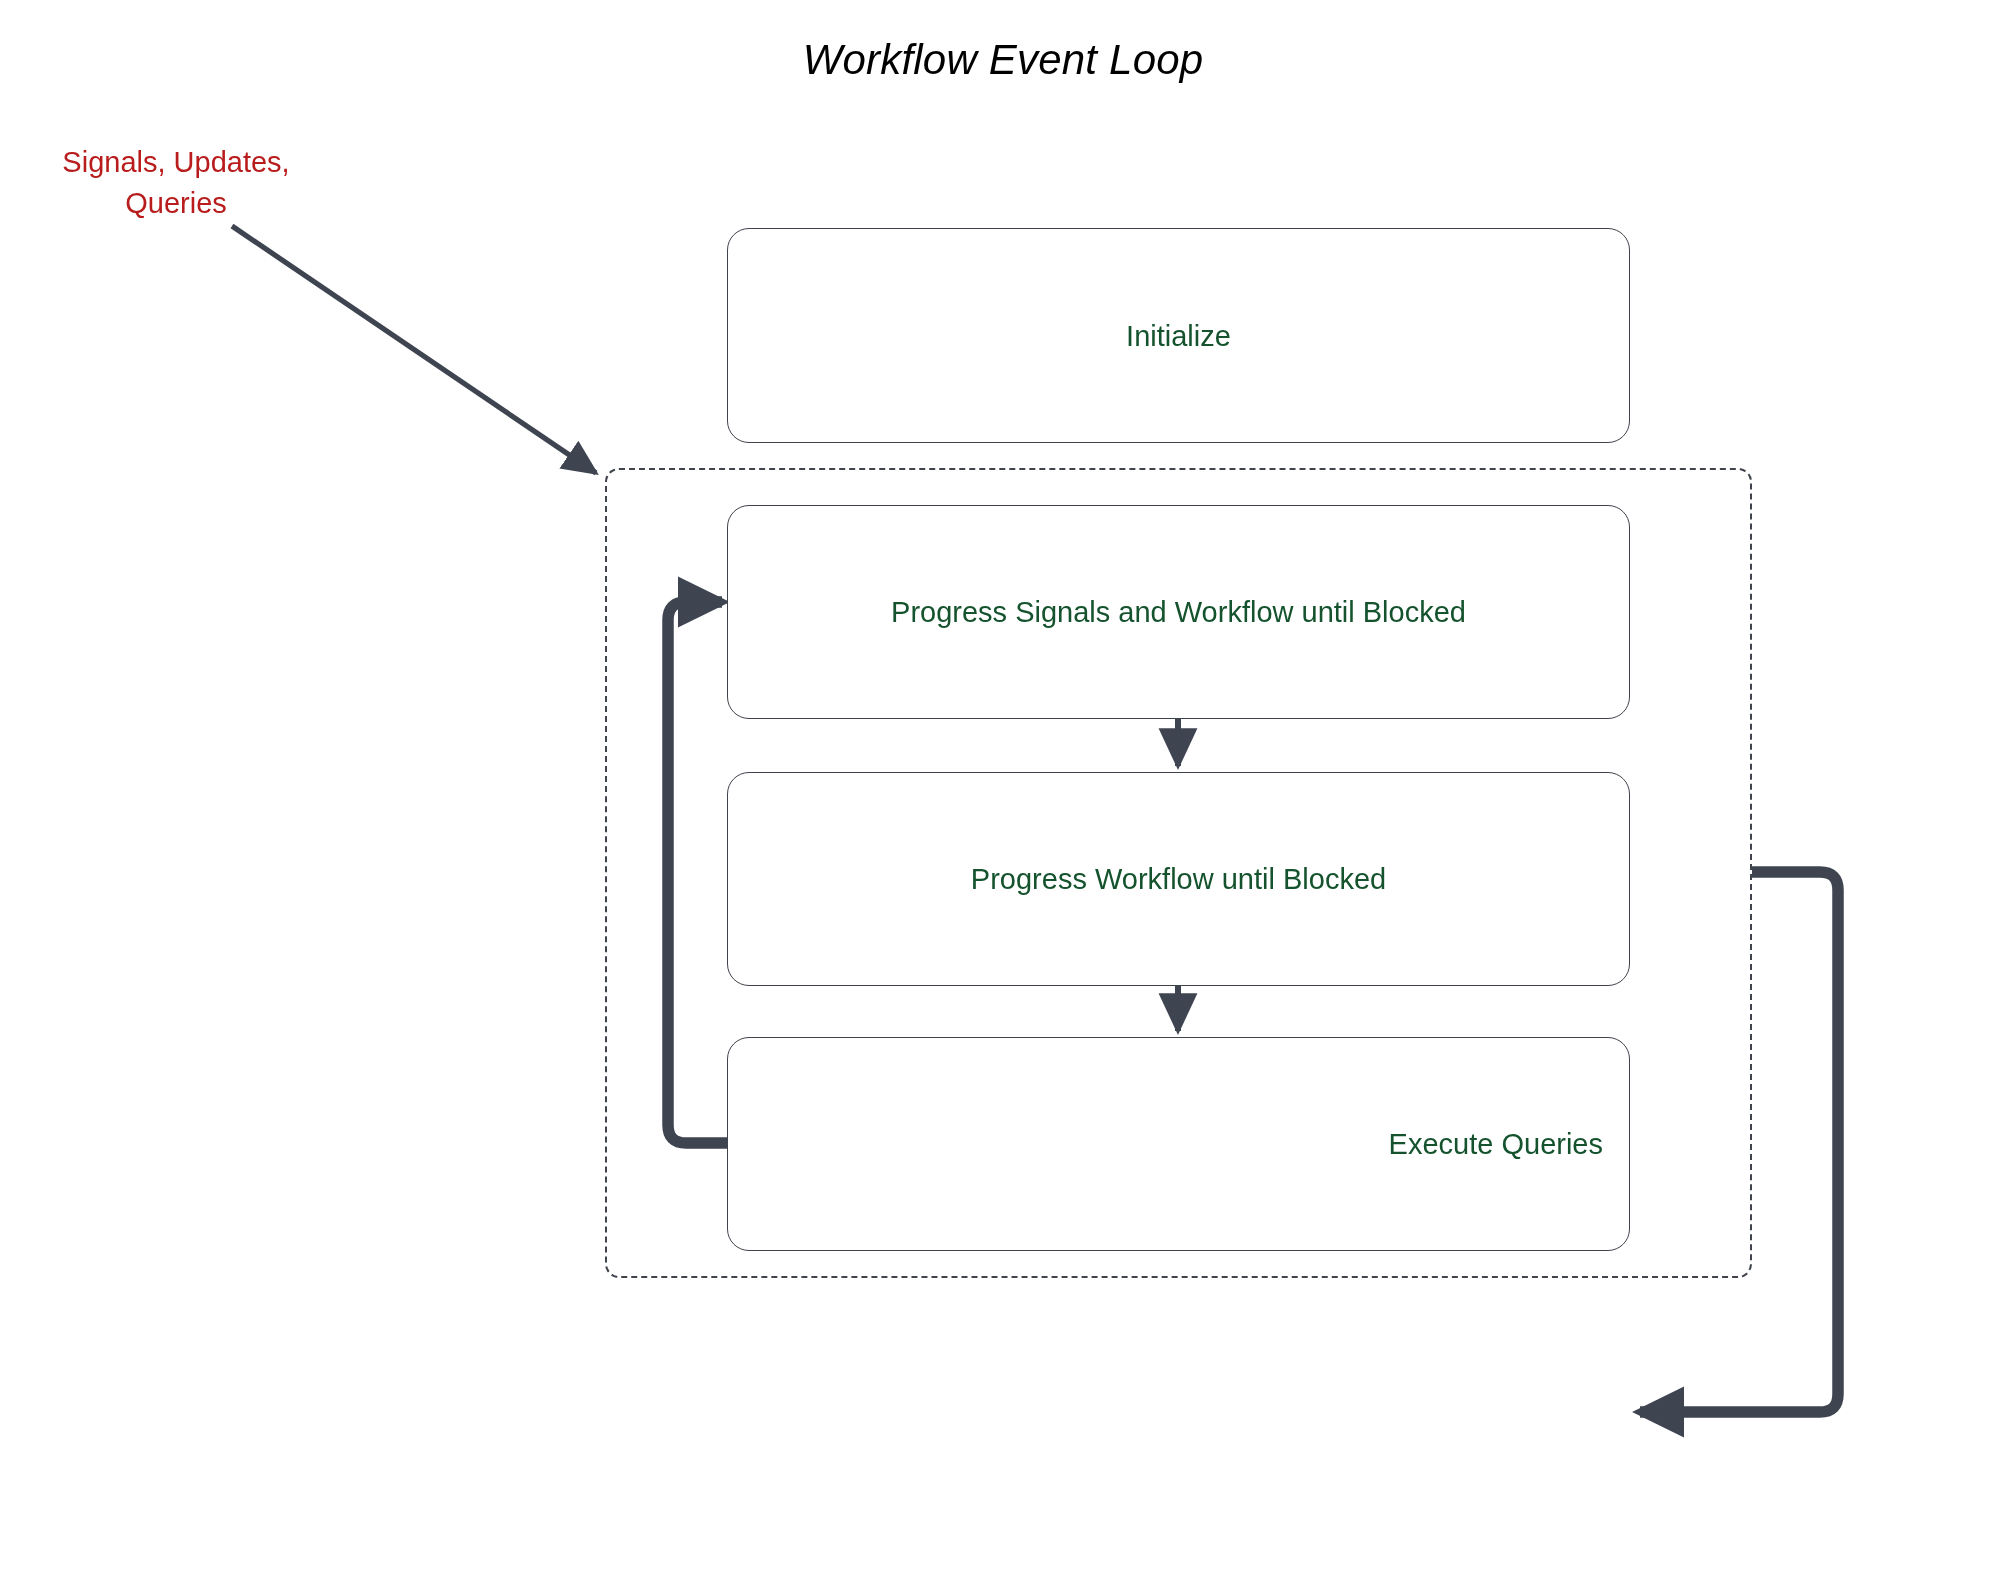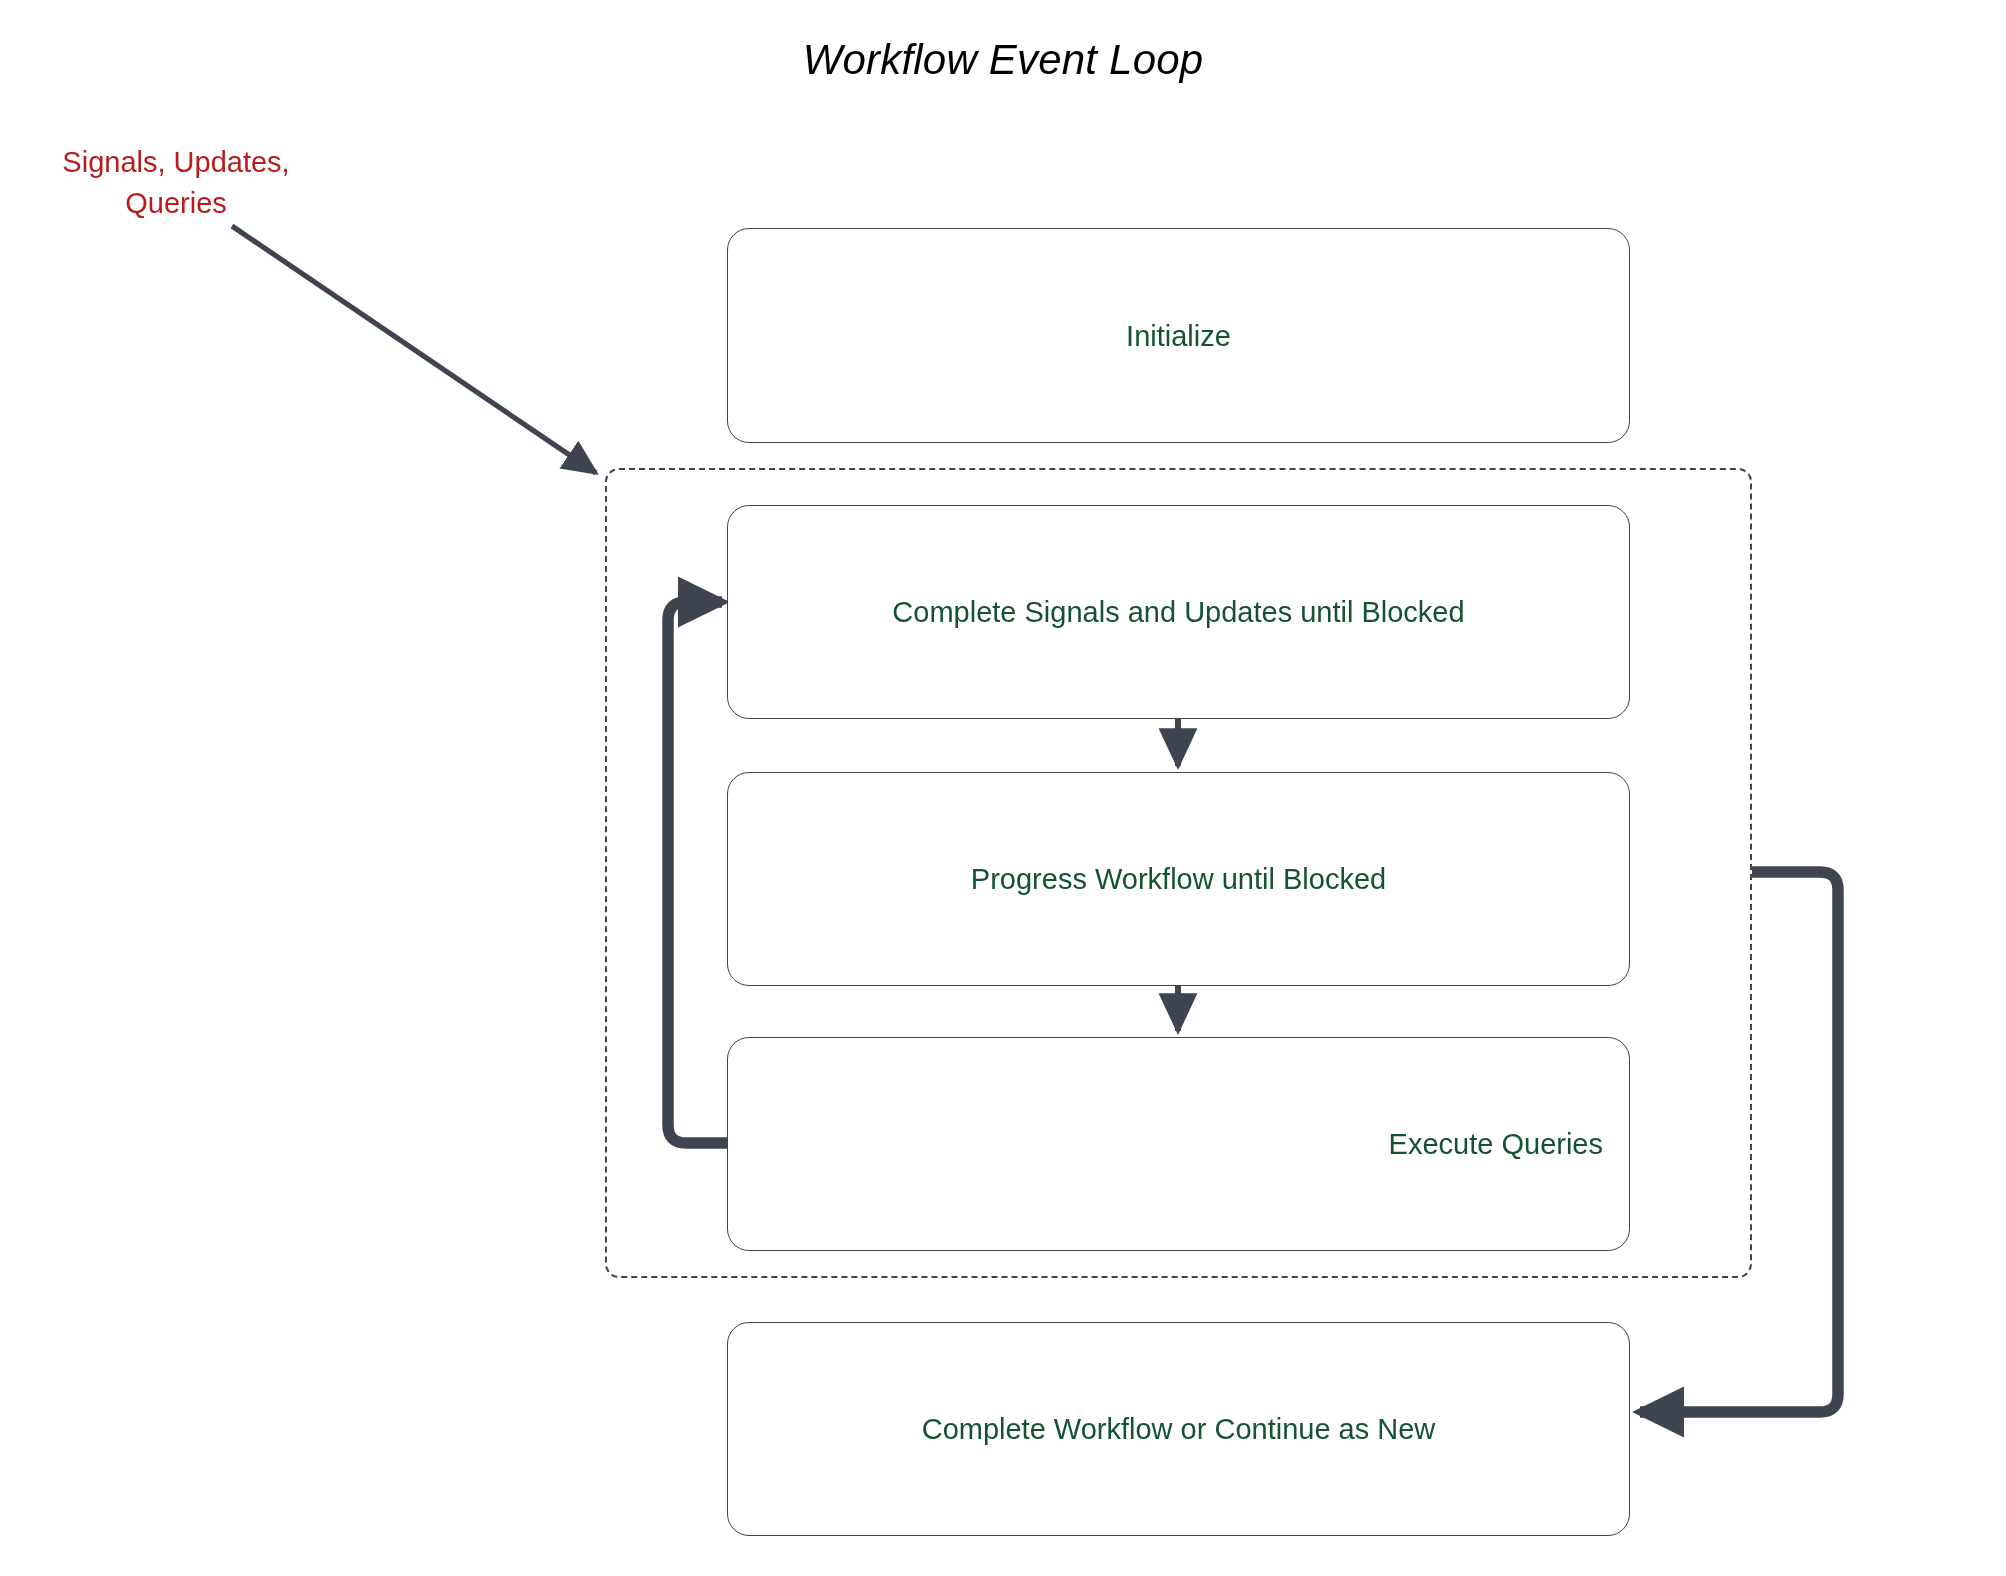--- a/index.html
+++ b/index.html
@@ -133,28 +133,25 @@
     </g>
   </svg>
 
   <div id="loop-container"></div>
 
   <div class="node" id="node-initialize">
     <span class="node-label">Initialize</span>
   </div>
 
   <div class="node" id="node-progress-signals">
-    <span class="node-label">Complete Signals and Updates until Blocked</span>
+    <span class="node-label">Progress Signals and Workflow until Blocked</span>
   </div>
 
   <div class="node" id="node-progress-workflow">
     <span class="node-label">Progress Workflow until Blocked</span>
   </div>
 
   <div class="node" id="node-execute-queries">
     <span class="node-label">Execute Queries</span>
   </div>
 
-  <div class="node" id="node-complete-workflow">
-    <span class="node-label">Complete Workflow or Continue as New</span>
-  </div>
 
 </div>
 
 </body></html>

